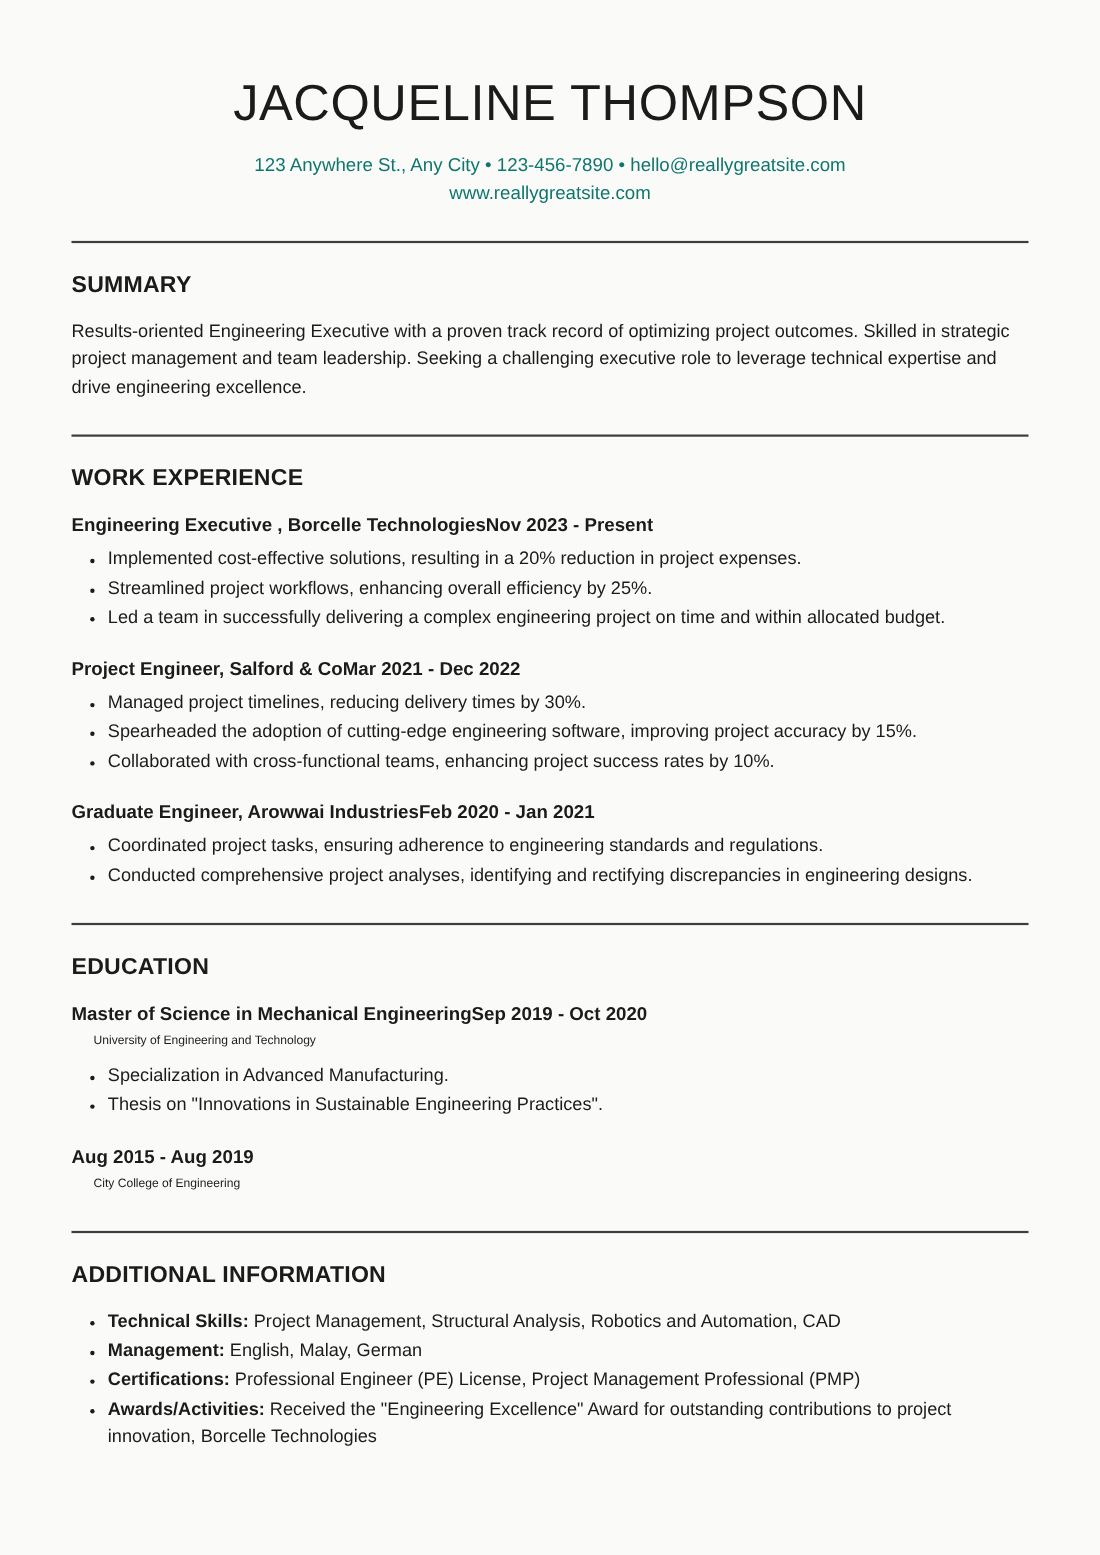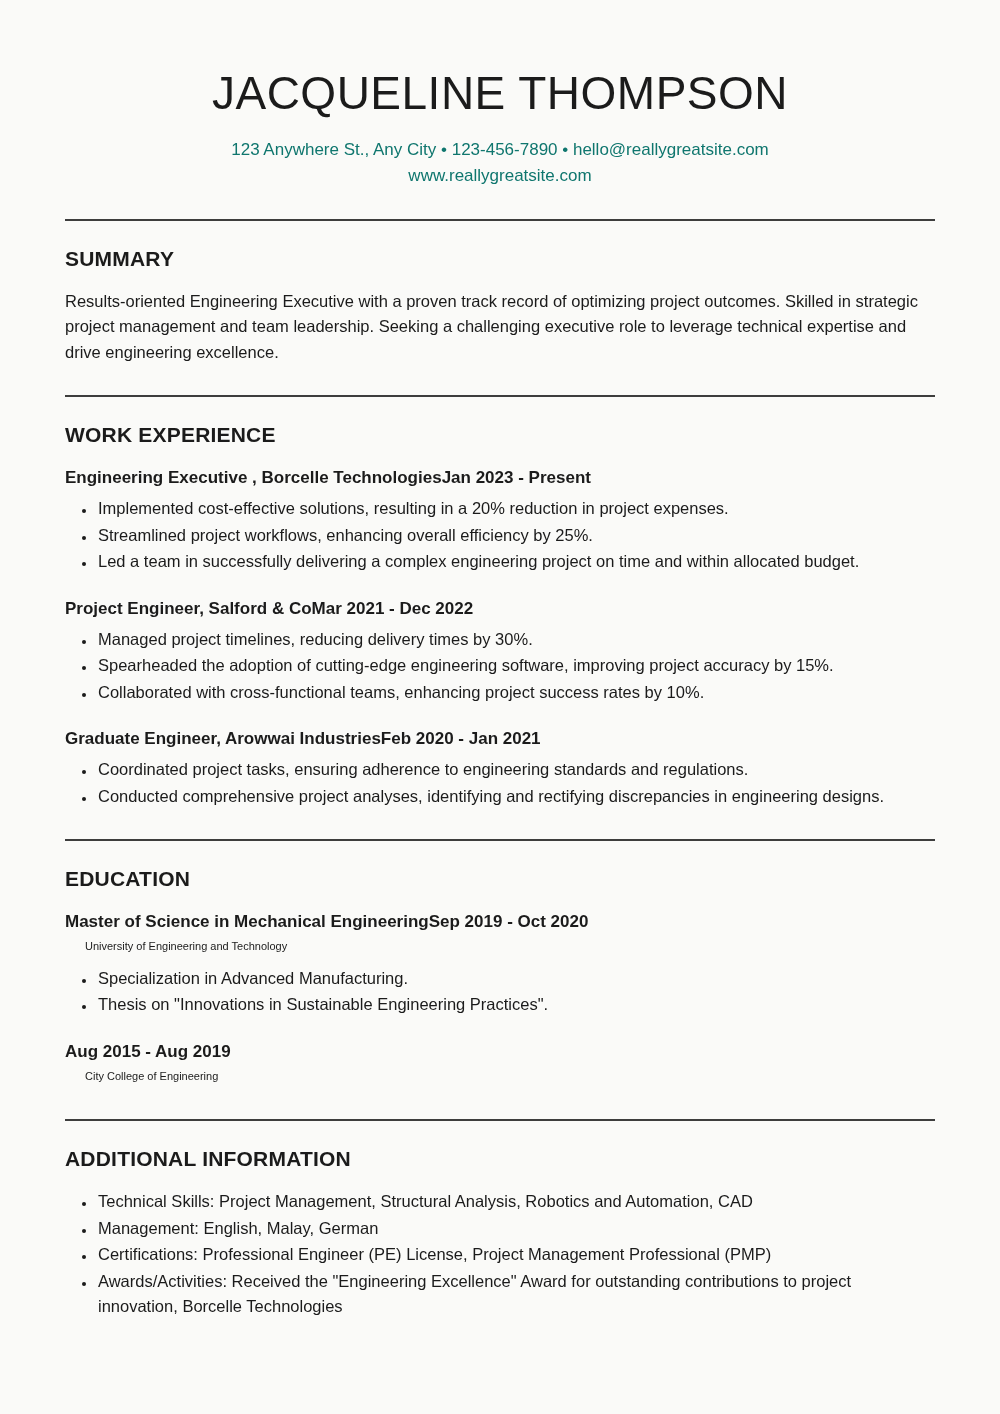--- a/index.html
+++ b/index.html
@@ -78,21 +78,21 @@
   }
   ul.bullets li {
     font-size: 16.5px;
     line-height: 25.5px;
     padding-left: 2px;
     margin-bottom: 1px;
   }
   ul.bullets li::marker { font-size: 0.72em; }
 
   .section { margin-top: 0; }
-  .li-label { font-weight: 400; }
+  .li-label { font-weight: 700; }
 </style>
 </head>
 <body>
 
 <main class="page">
 
   <header class="resume-header">
     <h1 class="name">JACQUELINE THOMPSON</h1>
     <p class="contact-line">123 Anywhere St., Any City • 123-456-7890 • hello@reallygreatsite.com</p>
     <p class="website-line">www.reallygreatsite.com</p>
@@ -106,21 +106,21 @@
   </section>
 
   <hr class="rule">
 
   <section class="section">
     <h2 class="section-heading">WORK EXPERIENCE</h2>
 
     <article class="entry">
       <div class="entry-row">
         <h3 class="entry-title">Engineering Executive , Borcelle Technologies</h3>
-        <span class="entry-dates">Jan 2023 - Present</span>
+        <span class="entry-dates">Nov 2023 - Present</span>
       </div>
       <ul class="bullets">
         <li>Implemented cost-effective solutions, resulting in a 20% reduction in project expenses.</li>
         <li>Streamlined project workflows, enhancing overall efficiency by 25%.</li>
         <li>Led a team in successfully delivering a complex engineering project on time and within allocated budget.</li>
       </ul>
     </article>
 
     <article class="entry">
       <div class="entry-row">

